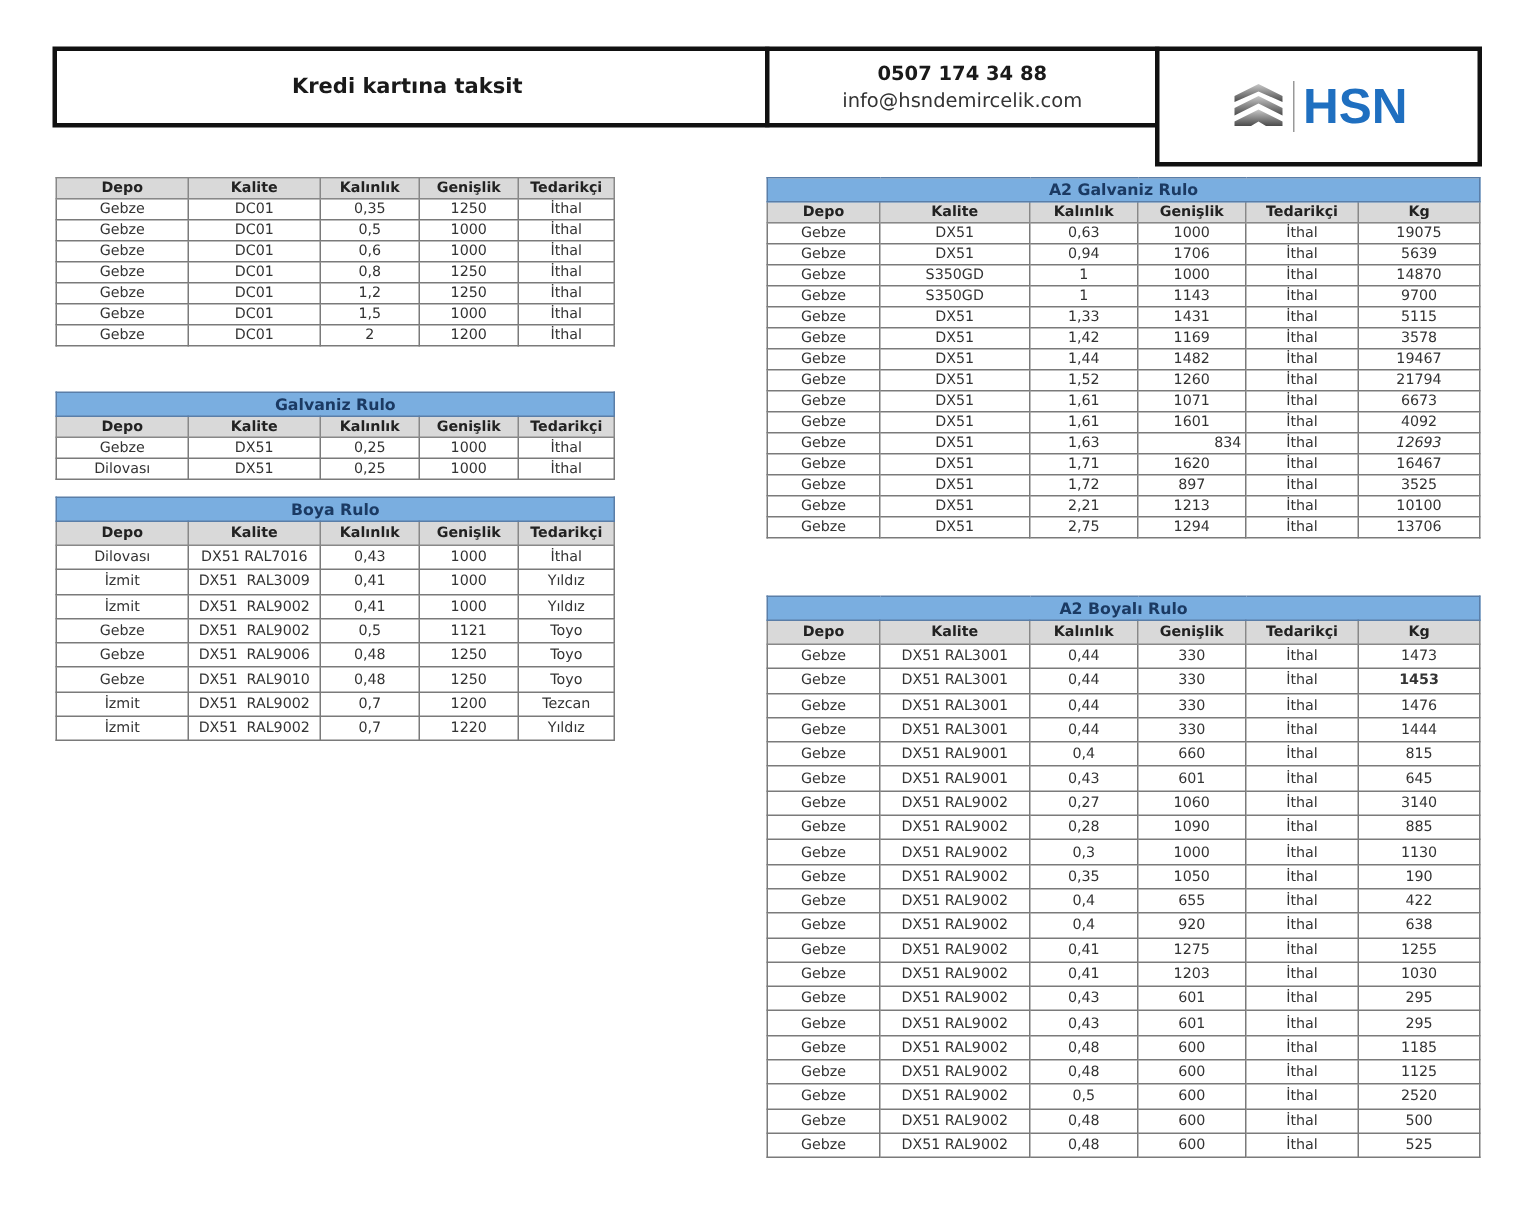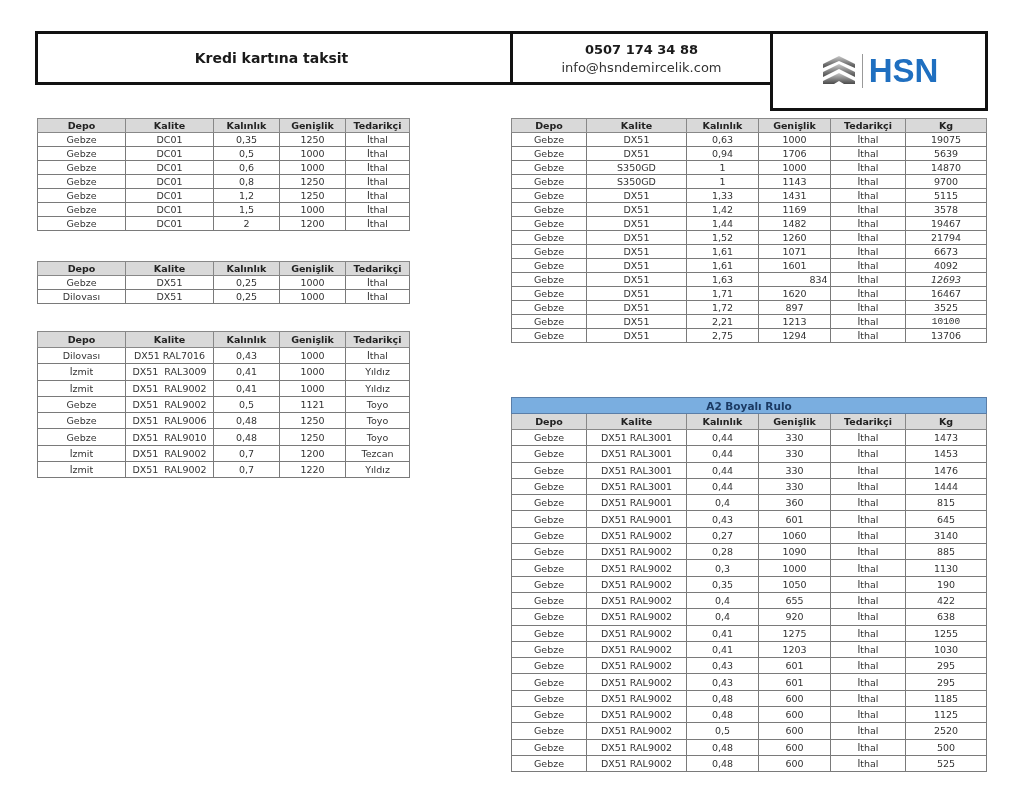--- a/index.html
+++ b/index.html
@@ -134,20 +134,23 @@
 
 <table class="stock" id="t-galvaniz" style="left:37px; top:261px; width:372px;">
   <colgroup>
       <col style="width:88px">
       <col style="width:88px">
       <col style="width:66px">
       <col style="width:66px">
       <col style="width:64px">
     </colgroup>
   <thead>
+    <tr>
+        <th class="title" colspan="5">Galvaniz Rulo</th>
+      </tr>
     <tr class="colrow">
         <th class="col">Depo</th>
         <th class="col">Kalite</th>
         <th class="col">Kalınlık</th>
         <th class="col">Genişlik</th>
         <th class="col">Tedarikçi</th>
       </tr>
   </thead>
   <tbody>
       <tr>
@@ -169,20 +172,23 @@
 
 <table class="stock tall" id="t-boya" style="left:37px; top:331px; width:372px;">
   <colgroup>
       <col style="width:88px">
       <col style="width:88px">
       <col style="width:66px">
       <col style="width:66px">
       <col style="width:64px">
     </colgroup>
   <thead>
+    <tr>
+        <th class="title" colspan="5">Boya Rulo</th>
+      </tr>
     <tr class="colrow">
         <th class="col">Depo</th>
         <th class="col">Kalite</th>
         <th class="col">Kalınlık</th>
         <th class="col">Genişlik</th>
         <th class="col">Tedarikçi</th>
       </tr>
   </thead>
   <tbody>
       <tr>
@@ -247,20 +253,23 @@
 <table class="stock" id="t-a2galv" style="left:511px; top:118px; width:475px;">
   <colgroup>
       <col style="width:75px">
       <col style="width:100px">
       <col style="width:72px">
       <col style="width:72px">
       <col style="width:75px">
       <col style="width:81px">
     </colgroup>
   <thead>
+    <tr>
+        <th class="title" colspan="6">A2 Galvaniz Rulo</th>
+      </tr>
     <tr class="colrow">
         <th class="col">Depo</th>
         <th class="col">Kalite</th>
         <th class="col">Kalınlık</th>
         <th class="col">Genişlik</th>
         <th class="col">Tedarikçi</th>
         <th class="col">Kg</th>
       </tr>
   </thead>
   <tbody>
@@ -367,21 +376,21 @@
         <td style="white-space: pre;">897</td>
         <td style="white-space: pre;">İthal</td>
         <td style="white-space: pre;">3525</td>
       </tr>
       <tr>
         <td style="white-space: pre;">Gebze</td>
         <td style="white-space: pre;">DX51</td>
         <td style="white-space: pre;">2,21</td>
         <td style="white-space: pre;">1213</td>
         <td style="white-space: pre;">İthal</td>
-        <td style="white-space: pre; font-family: Liberation Mono, monospace;">10100</td>
+        <td style="white-space: pre;">10100</td>
       </tr>
       <tr>
         <td style="white-space: pre;">Gebze</td>
         <td style="white-space: pre;">DX51</td>
         <td style="white-space: pre;">2,75</td>
         <td style="white-space: pre;">1294</td>
         <td style="white-space: pre;">İthal</td>
         <td style="white-space: pre;">13706</td>
       </tr>
     </tbody>
@@ -417,21 +426,21 @@
         <td style="white-space: pre;">330</td>
         <td style="white-space: pre;">İthal</td>
         <td style="white-space: pre;">1473</td>
       </tr>
       <tr>
         <td style="white-space: pre;">Gebze</td>
         <td style="white-space: pre;">DX51 RAL3001</td>
         <td style="white-space: pre;">0,44</td>
         <td style="white-space: pre;">330</td>
         <td style="white-space: pre;">İthal</td>
-        <td style="white-space: pre;">1453</td>
+        <td style="white-space: pre; font-weight: bold;">1453</td>
       </tr>
       <tr>
         <td style="white-space: pre;">Gebze</td>
         <td style="white-space: pre;">DX51 RAL3001</td>
         <td style="white-space: pre;">0,44</td>
         <td style="white-space: pre;">330</td>
         <td style="white-space: pre;">İthal</td>
         <td style="white-space: pre;">1476</td>
       </tr>
       <tr>
@@ -439,21 +448,21 @@
         <td style="white-space: pre;">DX51 RAL3001</td>
         <td style="white-space: pre;">0,44</td>
         <td style="white-space: pre;">330</td>
         <td style="white-space: pre;">İthal</td>
         <td style="white-space: pre;">1444</td>
       </tr>
       <tr>
         <td style="white-space: pre;">Gebze</td>
         <td style="white-space: pre;">DX51 RAL9001</td>
         <td style="white-space: pre;">0,4</td>
-        <td style="white-space: pre;">360</td>
+        <td style="white-space: pre;">660</td>
         <td style="white-space: pre;">İthal</td>
         <td style="white-space: pre;">815</td>
       </tr>
       <tr>
         <td style="white-space: pre;">Gebze</td>
         <td style="white-space: pre;">DX51 RAL9001</td>
         <td style="white-space: pre;">0,43</td>
         <td style="white-space: pre;">601</td>
         <td style="white-space: pre;">İthal</td>
         <td style="white-space: pre;">645</td>

